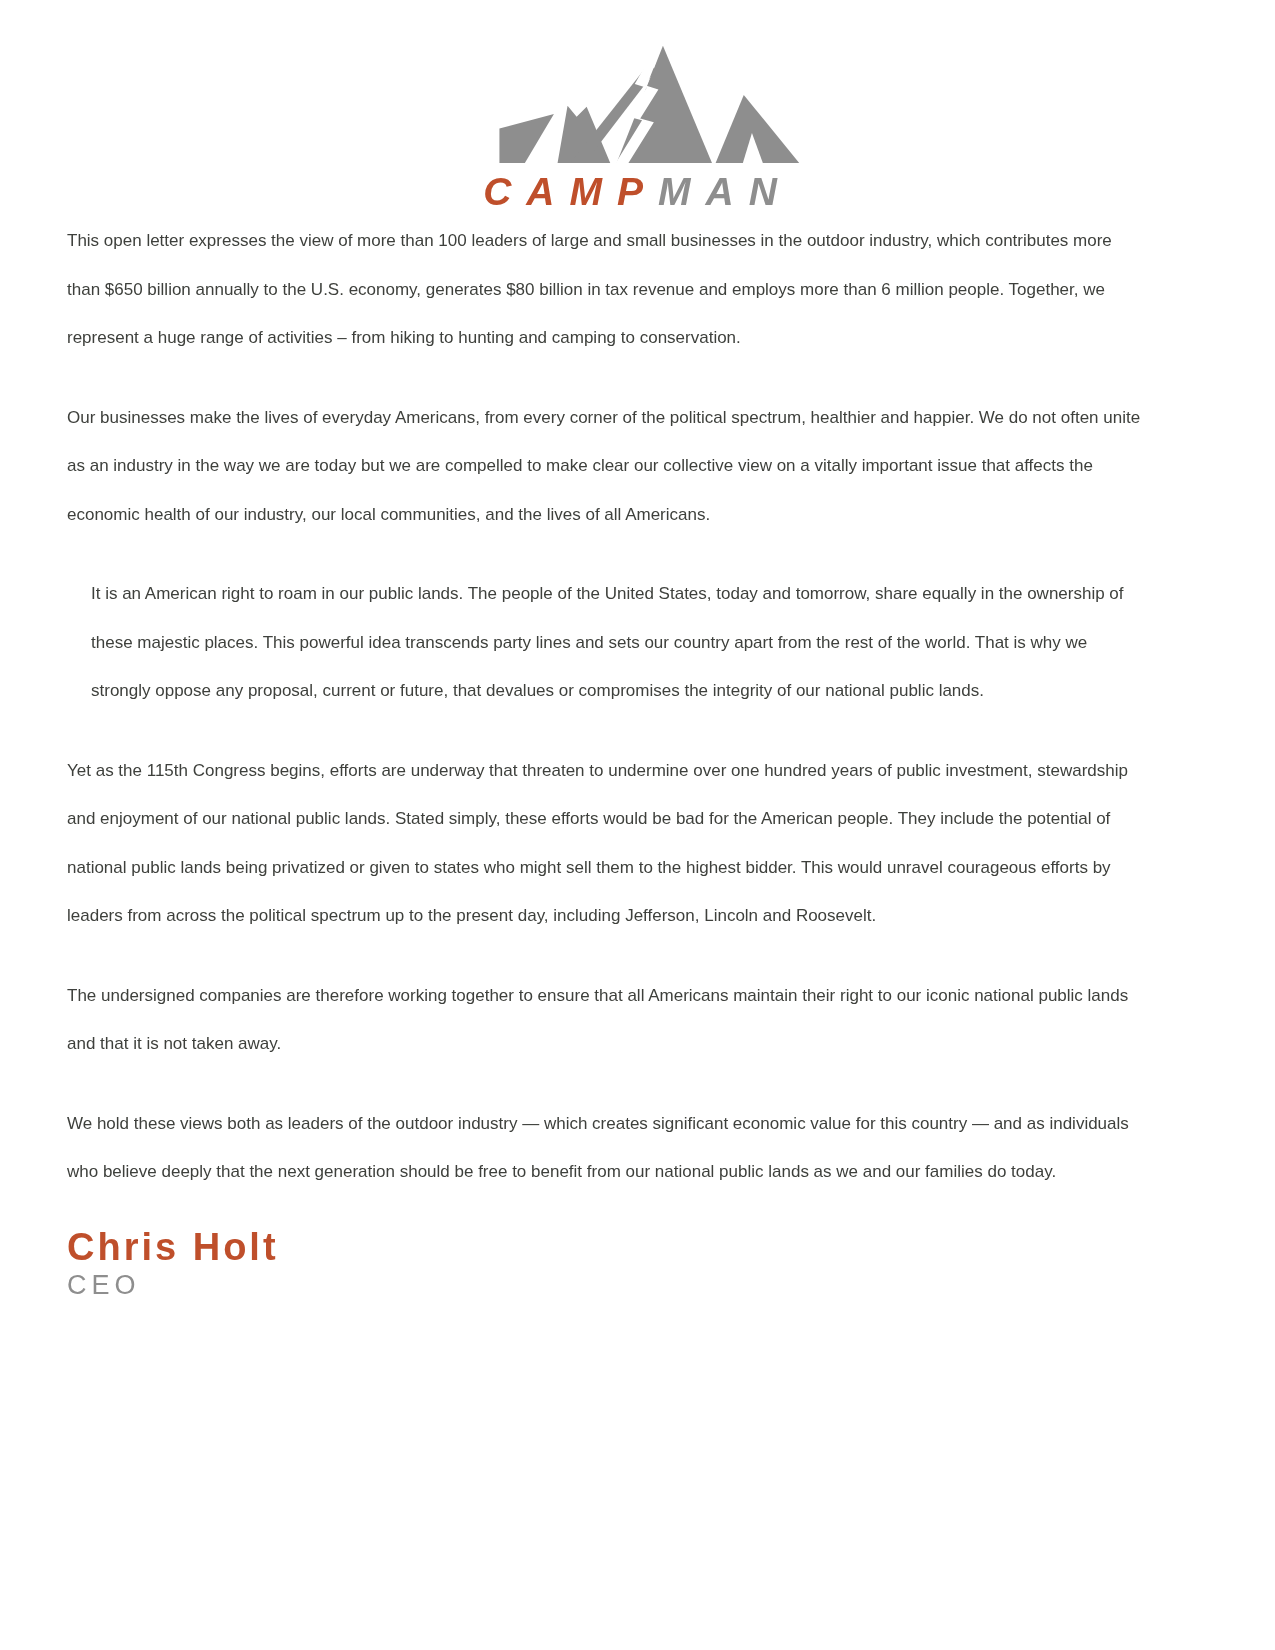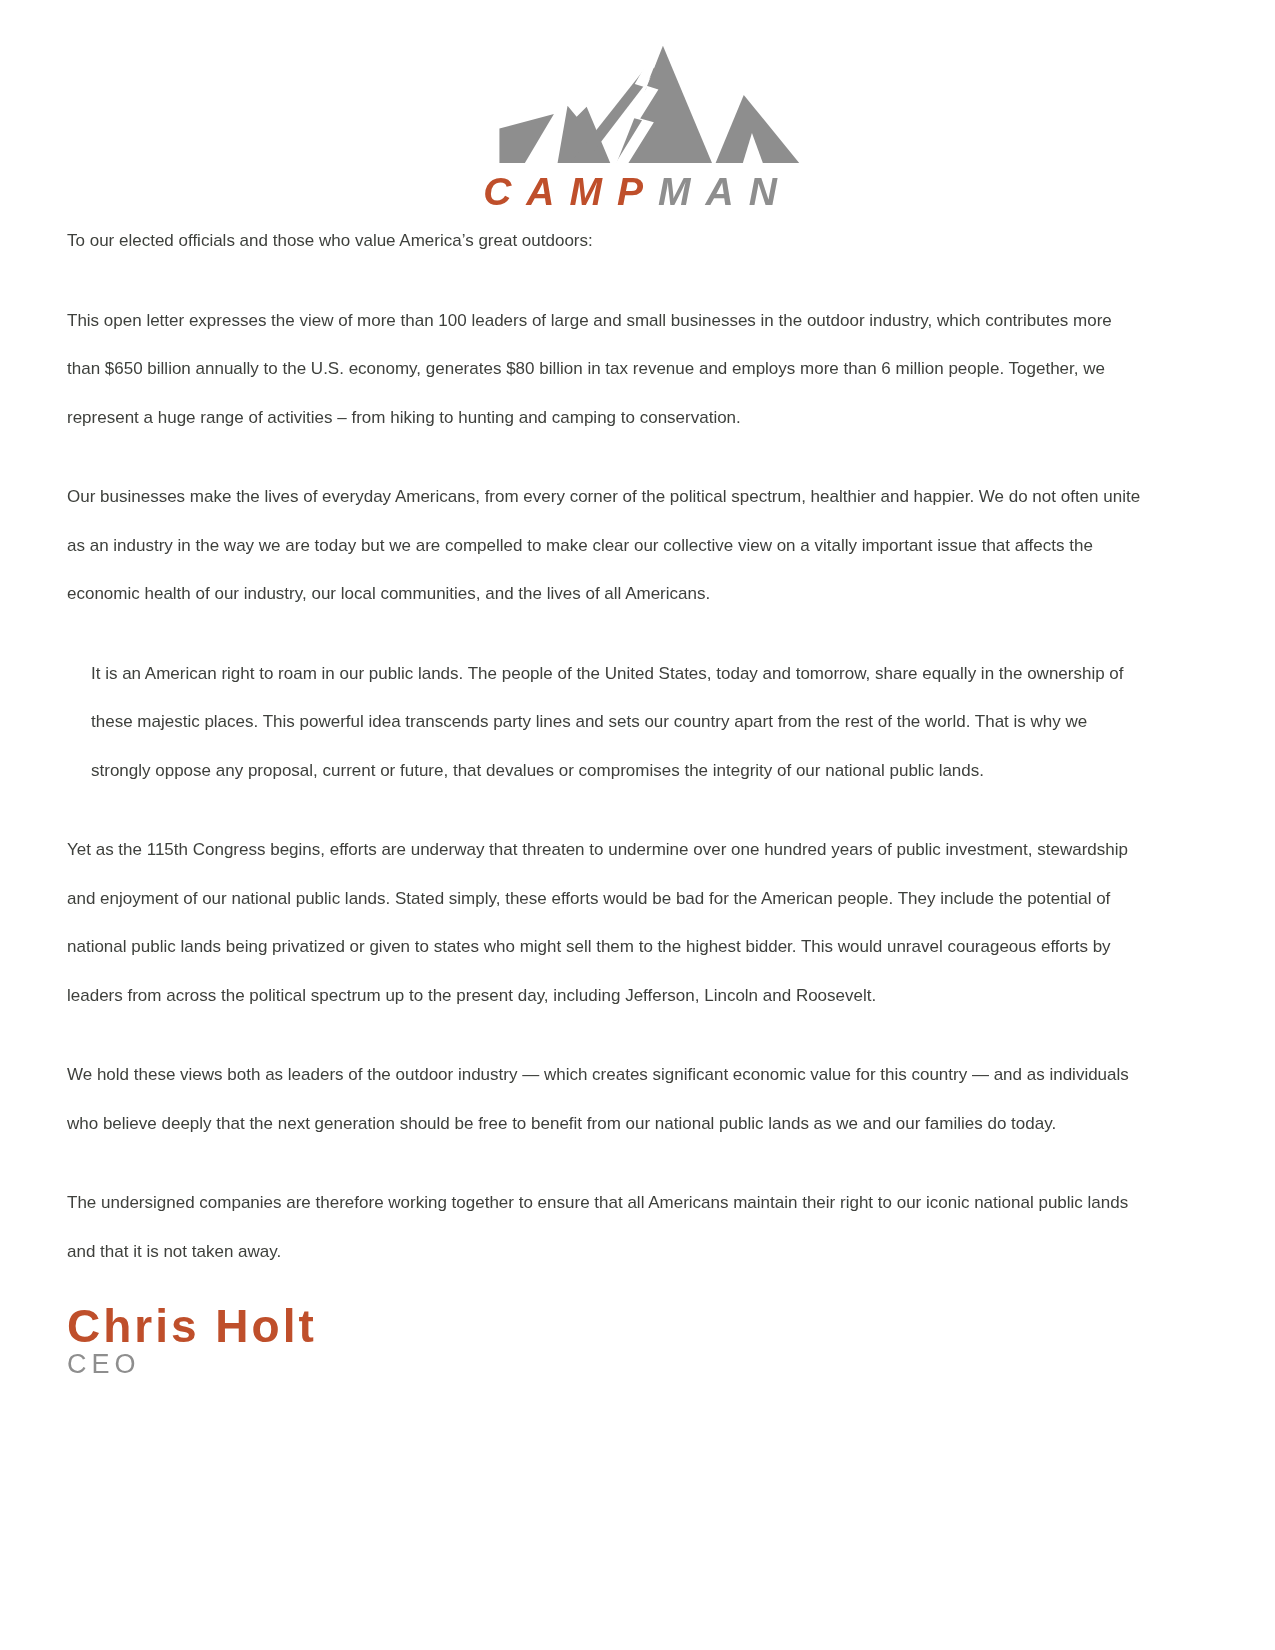--- a/index.html
+++ b/index.html
@@ -46,21 +46,21 @@
     font-size:17px;
     line-height:48.5px;
   }
   .letter p{
     margin:0 0 31px 0;
   }
   .letter p.bold{font-weight:normal;margin-left:24px;}
   
   .signature{margin-top:9px;}
   .sig-name{
-    font-size:46px;
+    font-size:38px;
     line-height:38px;
     font-weight:bold;
     letter-spacing:3px;
     color:var(--accent);
   }
   .sig-title{
     margin-top:6px;
     font-size:27px;
     line-height:27px;
     font-weight:normal;
@@ -86,29 +86,28 @@
         <polygon points="201,30 190,58 203,62 183,94 198,98 170,143 156,143 185,96 170,92 190,60 177,56 193,28"></polygon>
         <polygon points="296,143 318,143 306,110"></polygon>
       </g>
     </svg>
     <div class="wordmark">
       <span class="wm-primary">CAMP</span><span class="wm-secondary">MAN</span>
     </div>
   </div>
 
   <div class="letter">
-    <p>To our elected officials and those who value America’s great outdoors:</p>
     <div>
 
     <p>This open letter expresses the view of more than 100 leaders of large and small businesses in the outdoor industry, which contributes more than $650 billion annually to the U.S. economy, generates $80 billion in tax revenue and employs more than 6 million people. Together, we represent a huge range of activities – from hiking to hunting and camping to conservation.</p>
         <p>Our businesses make the lives of everyday Americans, from every corner of the political spectrum, healthier and happier. We do not often unite as an industry in the way we are today but we are compelled to make clear our collective view on a vitally important issue that affects the economic health of our industry, our local communities, and the lives of all Americans.</p>
         <p class="bold">It is an American right to roam in our public lands. The people of the United States, today and tomorrow, share equally in the ownership of these majestic places. This powerful idea transcends party lines and sets our country apart from the rest of the world. That is why we strongly oppose any proposal, current or future, that devalues or compromises the integrity of our national public lands.</p>
         <p>Yet as the 115th Congress begins, efforts are underway that threaten to undermine over one hundred years of public investment, stewardship and enjoyment of our national public lands. Stated simply, these efforts would be bad for the American people. They include the potential of national public lands being privatized or given to states who might sell them to the highest bidder. This would unravel courageous efforts by leaders from across the political spectrum up to the present day, including Jefferson, Lincoln and Roosevelt.</p>
+        <p>The undersigned companies are therefore working together to ensure that all Americans maintain their right to our iconic national public lands and that it is not taken away.</p>
         <p>We hold these views both as leaders of the outdoor industry — which creates significant economic value for this country — and as individuals who believe deeply that the next generation should be free to benefit from our national public lands as we and our families do today.</p>
-        <p>The undersigned companies are therefore working together to ensure that all Americans maintain their right to our iconic national public lands and that it is not taken away.</p>
       </div>
 
     <div class="signature">
       <div class="sig-name">Chris Holt</div>
       <div class="sig-title">CEO</div>
     </div>
   </div>
 
 </div>
 

